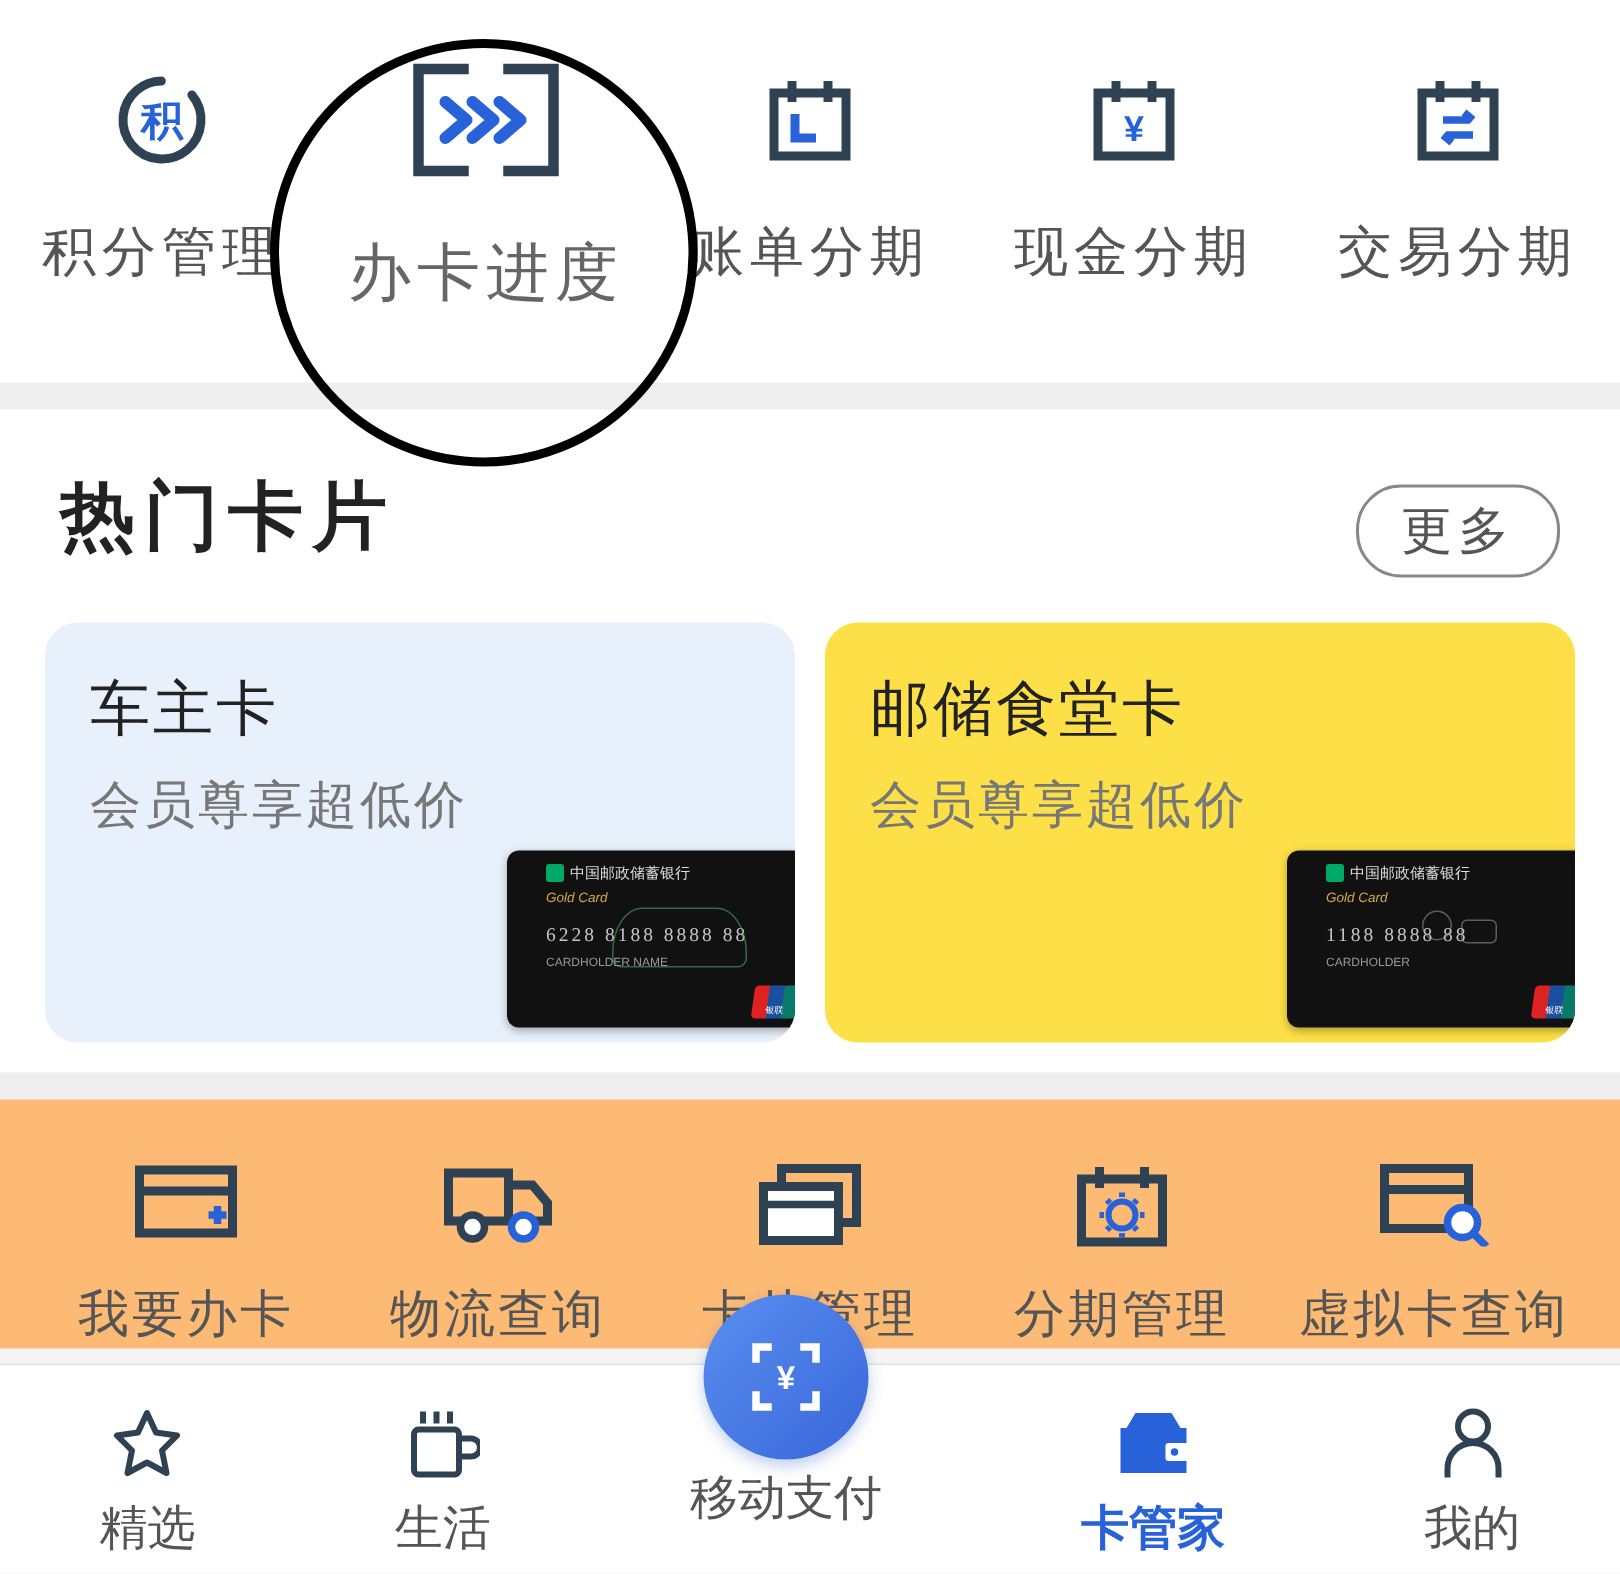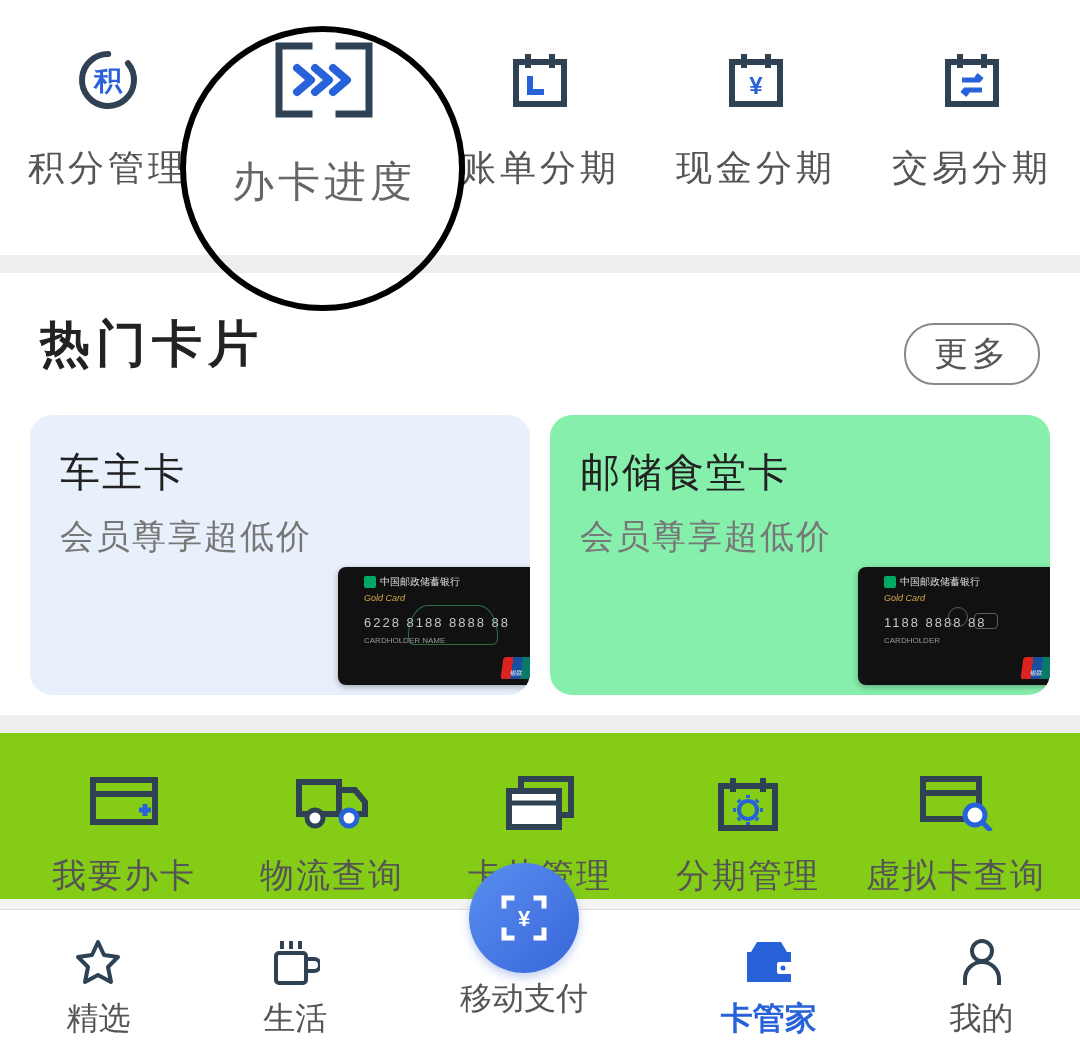--- a/index.html
+++ b/index.html
@@ -92,21 +92,21 @@
   .card-box {
     flex: 1;
     height: 280px;
     border-radius: 22px;
     padding: 30px 30px;
     position: relative;
     overflow: hidden;
     cursor: pointer;
   }
   .card-box.blue { background: #e8f0fb; }
-  .card-box.pink { background: #86efac; }
+  .card-box.pink { background: #fde047; }
   .card-title {
     font-size: 40px;
     font-weight: 500;
     color: #222;
     margin-bottom: 14px;
     letter-spacing: 2px;
   }
   .card-sub {
     font-size: 34px;
     color: #777;
@@ -130,21 +130,21 @@
     align-items: center;
     gap: 4px;
     font-size: 10px;
     color: #ddd;
   }
   .credit-card .bank-logo {
     width: 12px; height: 12px; background: #0a6; border-radius: 2px;
   }
   .credit-card .gold { color: #d4a849; font-size: 9px; font-style: italic; margin-top: 4px;}
   .credit-card .num {
-    font-family: Liberation Sans, sans-serif; font-size: 13px; letter-spacing: 2px; color: #c5c5c5; margin-top: 12px;
+    font-family: Liberation Serif, serif; font-size: 13px; letter-spacing: 2px; color: #c5c5c5; margin-top: 12px;
   }
   .credit-card .holder { font-size: 8px; margin-top: 6px; color: #999;}
   .union-pay {
     position: absolute; right: 6px; bottom: 6px; width: 30px; height: 22px;
     background: linear-gradient(90deg,#d22 33%,#1a4fa0 33% 66%,#0a7a68 66%);
     border-radius: 3px; transform: skewX(-8deg);
     display:flex; align-items:flex-end; justify-content:center;
     font-size:6px; color:#fff; padding-bottom:1px;
   }
   .car-deco {
@@ -156,21 +156,21 @@
     position:absolute; right:40px; top:40px; width:70px; height:50px;
     opacity:.5;
   }
   .food-deco::before, .food-deco::after {
     content:""; position:absolute; border:1px solid #aaa; border-radius:50%;
   }
   .food-deco::before { width:18px; height:18px; top:0; left:0;}
   .food-deco::after { width:22px; height:14px; top:6px; left:26px; border-radius:4px;}
 
   .section-actions {
-    background:#84cc16;
+    background:#fdba74;
     padding: 40px 20px 0 20px;
     display:flex;
     justify-content:space-around;
   }
   .action-item {
     display:flex; flex-direction:column; align-items:center; width:200px; cursor:pointer;
   }
   .action-icon { height:60px; display:flex; align-items:center; justify-content:center; margin-bottom:20px;}
   .action-label { font-size:34px; color:#555; letter-spacing:2px; white-space:nowrap;}
 

